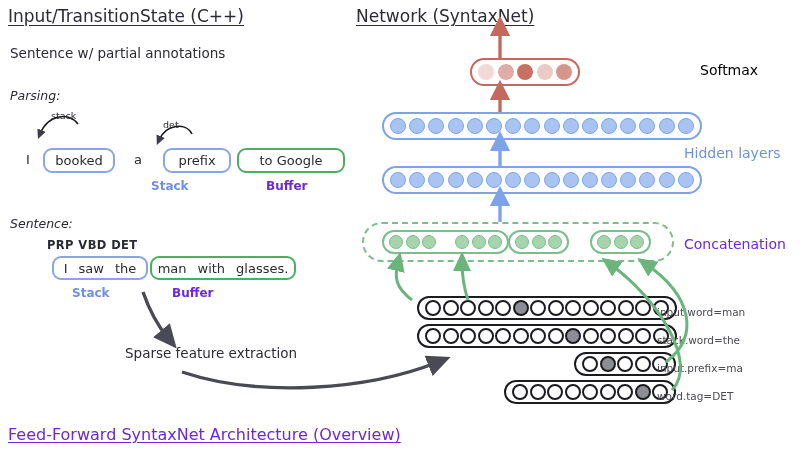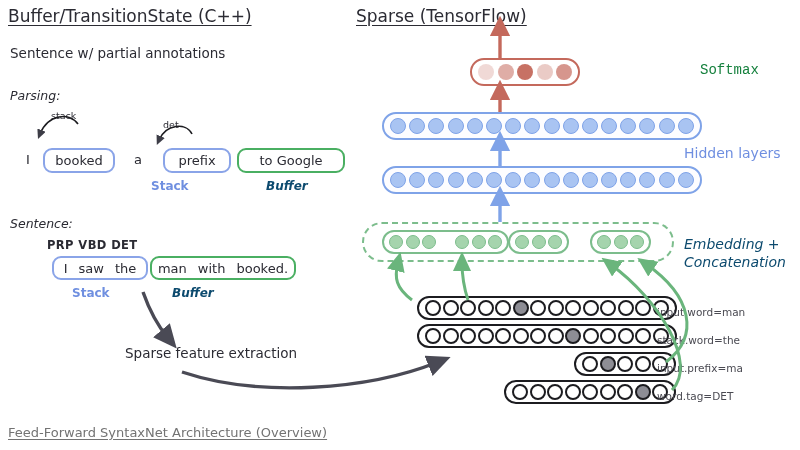--- a/index.html
+++ b/index.html
@@ -6,25 +6,25 @@
   body{width:800px;height:450px;position:relative;overflow:hidden;
        font-family:"DejaVu Sans","Liberation Sans",sans-serif;color:#2b2b33;}
   .abs{position:absolute;}
   .hdr{font-size:17px;color:#2b2b33;text-decoration:underline;text-underline-offset:3px;white-space:nowrap;}
   .sub{font-size:13.5px;color:#2b2b33;white-space:nowrap;}
   .ital{font-size:12.5px;font-style:italic;color:#2b2b33;white-space:nowrap;}
   .arclbl{font-size:9.5px;color:#2b2b33;white-space:nowrap;}
   .tags{font-size:11.5px;font-weight:bold;letter-spacing:.4px;white-space:nowrap;color:#2b2b33;}
   .rolelbl{font-size:12px;font-weight:bold;white-space:nowrap;}
   .blue{color:#6f8fe0;}
-  .green{color:#0c4a6e;font-style:italic;}
-  .red{color:#15803d;font-family:Liberation Mono, monospace;}
+  .green{color:#6d28d9;}
+  .red{color:#000000;}
   .sidelbl{font-size:14px;white-space:nowrap;line-height:1.25;}
   .feat{font-size:10.5px;color:#4a4a52;white-space:nowrap;}
-  .capt{font-size:13px;color:#737373;text-decoration:underline;text-underline-offset:2px;white-space:nowrap;}
+  .capt{font-size:16px;color:#6d28d9;text-decoration:underline;text-underline-offset:2px;white-space:nowrap;}
 
   
   .chip{position:absolute;box-sizing:border-box;border-radius:9px;border:2px solid;
         display:flex;align-items:center;justify-content:center;font-size:13px;
         background:#fff;white-space:nowrap;}
   .chip.b{border-color:#8aa4e8;}
   .chip.g{border-color:#4aaf62;}
   .plain{position:absolute;font-size:13px;white-space:nowrap;}
   .wgap{display:flex;gap:11px;}
 
@@ -39,22 +39,22 @@
   .dot.blue-d{background:#a9c4f2;border:1.5px solid #7fa3e8;}
   .dot.grn-d{background:#a5d4ad;border:1.5px solid #7cbd8c;}
   .dot.blk-d{background:#fff;border:2px solid #1c1c20;}
   .dot.blk-f{background:#8d8d95;border:2px solid #1c1c20;}
   .dashbox{position:absolute;box-sizing:border-box;border:2px dashed #7cbd8c;border-radius:22px;}
   svg.ov{position:absolute;left:0;top:0;width:800px;height:450px;pointer-events:none;}
 </style>
 </head>
 <body>
 
-<div class="abs hdr" style="left:8px;top:6px;">Buffer/TransitionState (C++)</div>
-<div class="abs hdr" style="left:356px;top:6px;">Sparse (TensorFlow)</div>
+<div class="abs hdr" style="left:8px;top:6px;">Input/TransitionState (C++)</div>
+<div class="abs hdr" style="left:356px;top:6px;">Network (SyntaxNet)</div>
 
 <div class="abs sub" style="left:10px;top:45px;">Sentence w/ partial annotations</div>
 
 <div class="abs ital" style="left:10px;top:88px;">Parsing:</div>
 <div class="abs arclbl" style="left:51px;top:110px;">stack</div>
 <div class="abs arclbl" style="left:163px;top:119px;">det</div>
 
 <div class="plain" style="left:26px;top:152px;">I</div>
 <div class="chip b" style="left:43px;top:148px;width:72px;height:25px;">booked</div>
 <div class="plain" style="left:134px;top:152px;">a</div>
@@ -75,35 +75,34 @@
   <span class="wgap">
     <span>I</span>
     <span>saw</span>
     <span>the</span>
   </span>
 </div>
 <div class="chip g" style="left:150px;top:256px;width:146px;height:24px;">
   <span class="wgap">
     <span>man</span>
     <span>with</span>
-    <span>booked.</span>
+    <span>glasses.</span>
   </span>
 </div>
 
 <div class="abs rolelbl blue" style="left:72px;top:286px;">Stack</div>
 <div class="abs rolelbl green" style="left:172px;top:286px;">Buffer</div>
 
 <div class="abs sub" style="left:125px;top:345px;">Sparse feature extraction</div>
 
 <div class="abs capt" style="left:8px;top:425px;">Feed-Forward SyntaxNet Architecture (Overview)</div>
 
 <div class="abs sidelbl red" style="left:700px;top:62px;">Softmax</div>
 <div class="abs sidelbl blue" style="left:684px;top:145px;">Hidden layers</div>
 <div class="abs sidelbl green" style="left:684px;top:236px;">
-  <div>Embedding +</div>
   <div>Concatenation</div>
 </div>
 
 <div id="net-layer">
     <div class="row red-row" style="left: 470px; top: 58px; height: 28px; padding: 0px 6px; gap: 3.5px;">
       <span class="dot dot" style="width: 16px; height: 16px; background: rgb(196, 105, 92); border: none; opacity: 0.25;"></span>
       <span class="dot dot" style="width: 16px; height: 16px; background: rgb(196, 105, 92); border: none; opacity: 0.55;"></span>
       <span class="dot dot" style="width: 16px; height: 16px; background: rgb(196, 105, 92); border: none; opacity: 0.95;"></span>
       <span class="dot dot" style="width: 16px; height: 16px; background: rgb(196, 105, 92); border: none; opacity: 0.35;"></span>
       <span class="dot dot" style="width: 16px; height: 16px; background: rgb(196, 105, 92); border: none; opacity: 0.7;"></span>

